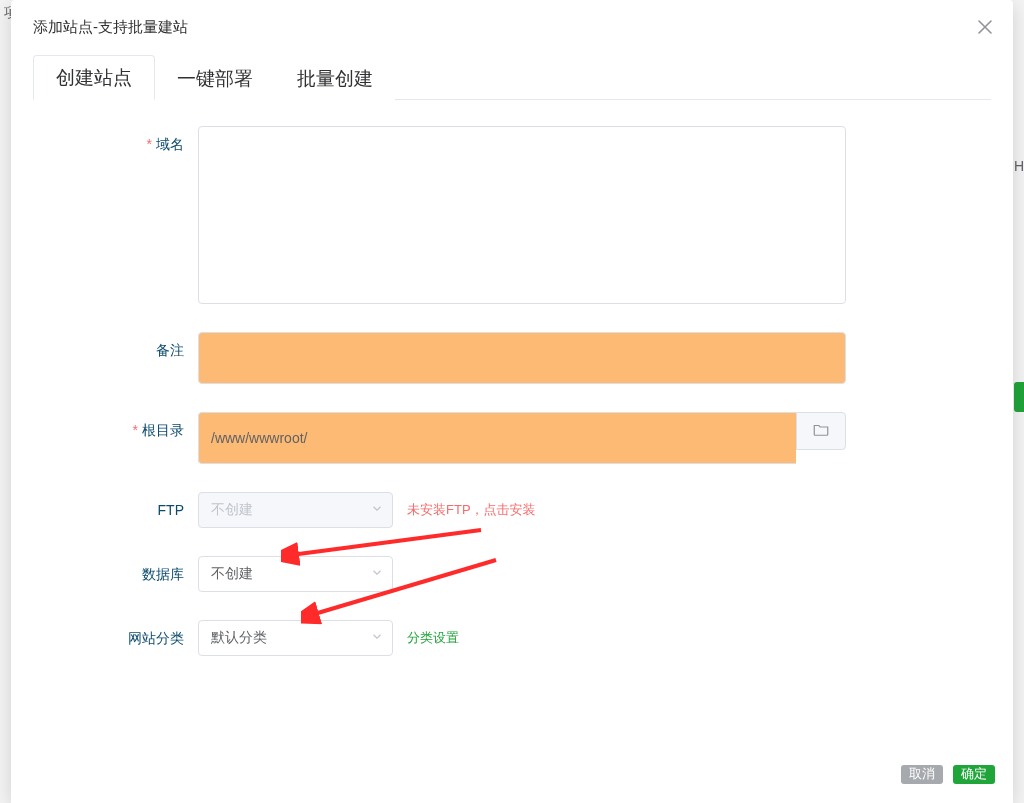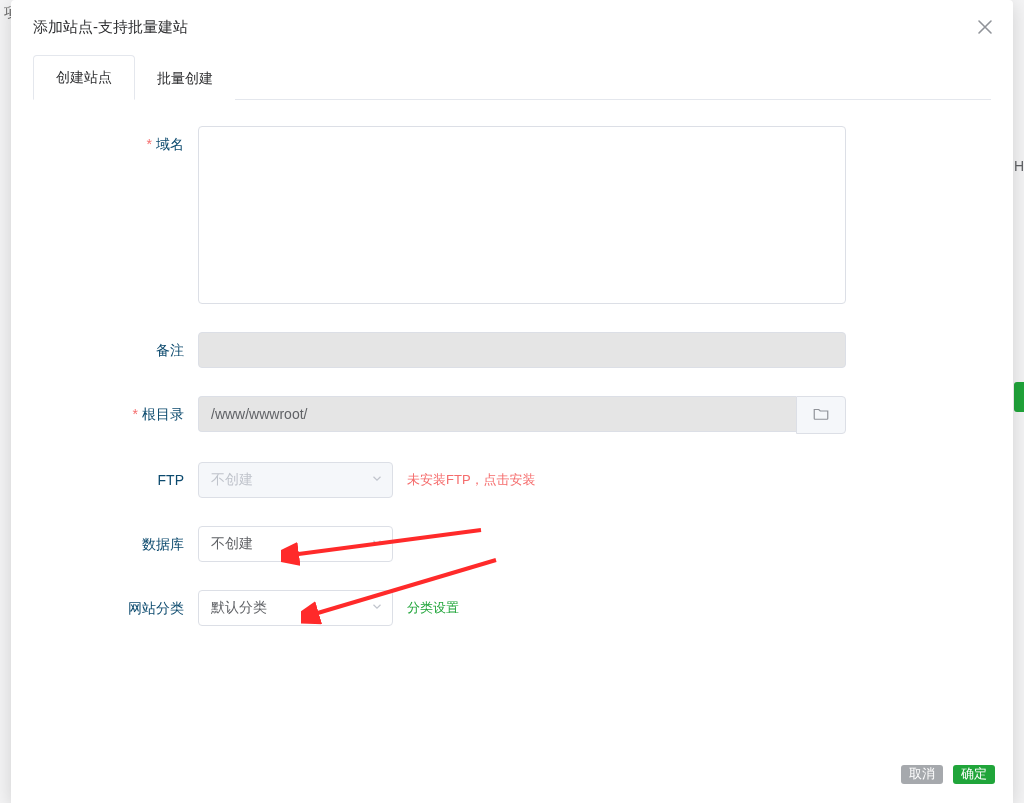--- a/index.html
+++ b/index.html
@@ -7,32 +7,32 @@
   .bg-frag{position:absolute;left:0;top:0;font-size:14px;color:#666;padding:4px}
   .bg-btn{position:absolute;right:0;top:382px;width:10px;height:30px;background:#20a53a;border-radius:3px 0 0 3px}
   .bg-txt{position:absolute;right:0;top:158px;font-size:14px;color:#606266}
 
   .dialog{position:absolute;left:11px;top:0;width:1002px;height:803px;background:#fff;border-radius:4px;box-shadow:0 4px 20px rgba(0,0,0,.15);display:flex;flex-direction:column}
   .dlg-head{height:54px;line-height:54px;padding:0 22px;font-size:15px;color:#303133;border-bottom:1px solid transparent;position:relative}
   .dlg-close{position:absolute;right:18px;top:17px;width:20px;height:20px;cursor:pointer;color:#909399}
   .dlg-close svg{display:block}
 
   .tabs{display:flex;align-items:flex-end;height:44px;margin:0 22px;border-bottom:1px solid #e4e7ed}
-  .tab{position:relative;top:1px;height:43px;line-height:43px;padding:0 22px;background:#fff;color:#303133;font-size:14px;cursor:pointer;border:1px solid transparent}
+  .tab{position:relative;top:1px;height:43px;line-height:43px;padding:0 22px;background:#fff;color:#303133;font-size:19px;cursor:pointer;border:1px solid transparent}
   .tab.active{border:1px solid #e4e7ed;border-bottom-color:#fff;border-radius:4px 4px 0 0}
   .tab:not(.active){border:none}
 
   .form{flex:1;padding:26px 22px 10px;overflow:auto}
   .row{display:flex;align-items:flex-start;margin-bottom:28px}
   .lbl{width:165px;text-align:right;padding-right:14px;box-sizing:border-box;line-height:36px;color:#0c4a6e;font-size:14px}
   .lbl.req::before{content:"*";color:#f56c6c;margin-right:4px}
   .ctl{display:flex;align-items:center;gap:14px}
 
   .ta{width:648px;height:178px;border:1px solid #dcdfe6;border-radius:4px;padding:10px 14px;box-sizing:border-box;resize:none;font:inherit;color:#606266}
-  .inp{height:36px;border:1px solid #dcdfe6;border-radius:4px;padding:16px 12px;box-sizing:border-box;font:inherit;color:#606266;background:#e5e5e5}
+  .inp{height:52px;border:1px solid #dcdfe6;border-radius:4px;padding:16px 12px;box-sizing:border-box;font:inherit;color:#606266;background:#fdba74}
   .inp.w648{width:648px}
   .rootwrap{display:flex;width:648px}
   .rootwrap .inp{flex:1;border-radius:4px 0 0 4px;border-right:none}
   .foldbtn{width:48px;height:36px;border:1px solid #dcdfe6;border-radius:0 4px 4px 0;background:#f5f7fa;display:flex;align-items:center;justify-content:center;cursor:pointer}
   .foldbtn svg{color:#909399}
 
   .sel{position:relative;width:195px;height:36px;border:1px solid #dcdfe6;border-radius:4px;background:#fff;display:flex;align-items:center;padding:0 22px 0 12px;box-sizing:border-box;color:#606266;cursor:pointer}
   .sel.disabled{background:#f5f7fa;color:#c0c4cc;cursor:not-allowed}
   .sel .chev{position:absolute;right:8px;top:50%;transform:translateY(-50%);color:#c0c4cc}
   .link-red{color:#f56c6c;font-size:13px;cursor:pointer}
@@ -60,20 +60,21 @@
     <span>添加站点-支持批量建站</span>
     <span class="dlg-close">
       <svg width="20" height="20" viewBox="0 0 20 20">
           <path d="M4 4 L16 16 M16 4 L4 16" stroke="currentColor" stroke-width="1.6" stroke-linecap="round"></path>
         </svg>
     </span>
   </div>
 
   <div class="tabs">
     <div class="tab active">创建站点</div>
+    <div class="tab">一键部署</div>
     <div class="tab">批量创建</div>
   </div>
 
   <div class="form">
 
     <div class="row">
       <div class="lbl req">域名</div>
       <div class="ctl">
         <textarea class="ta" style=""></textarea>
       </div>

